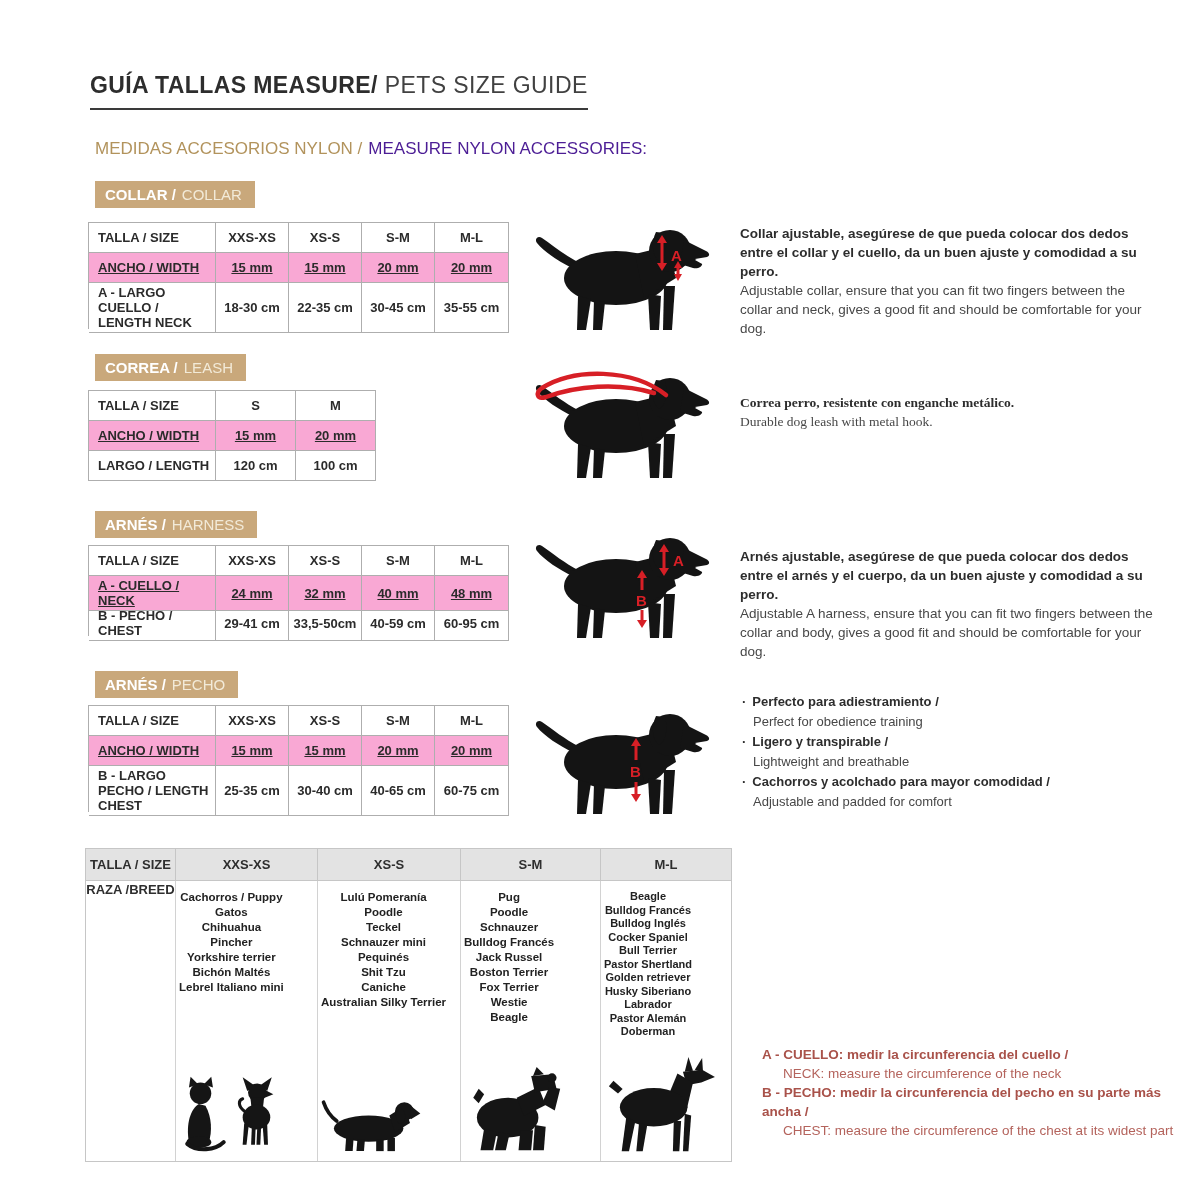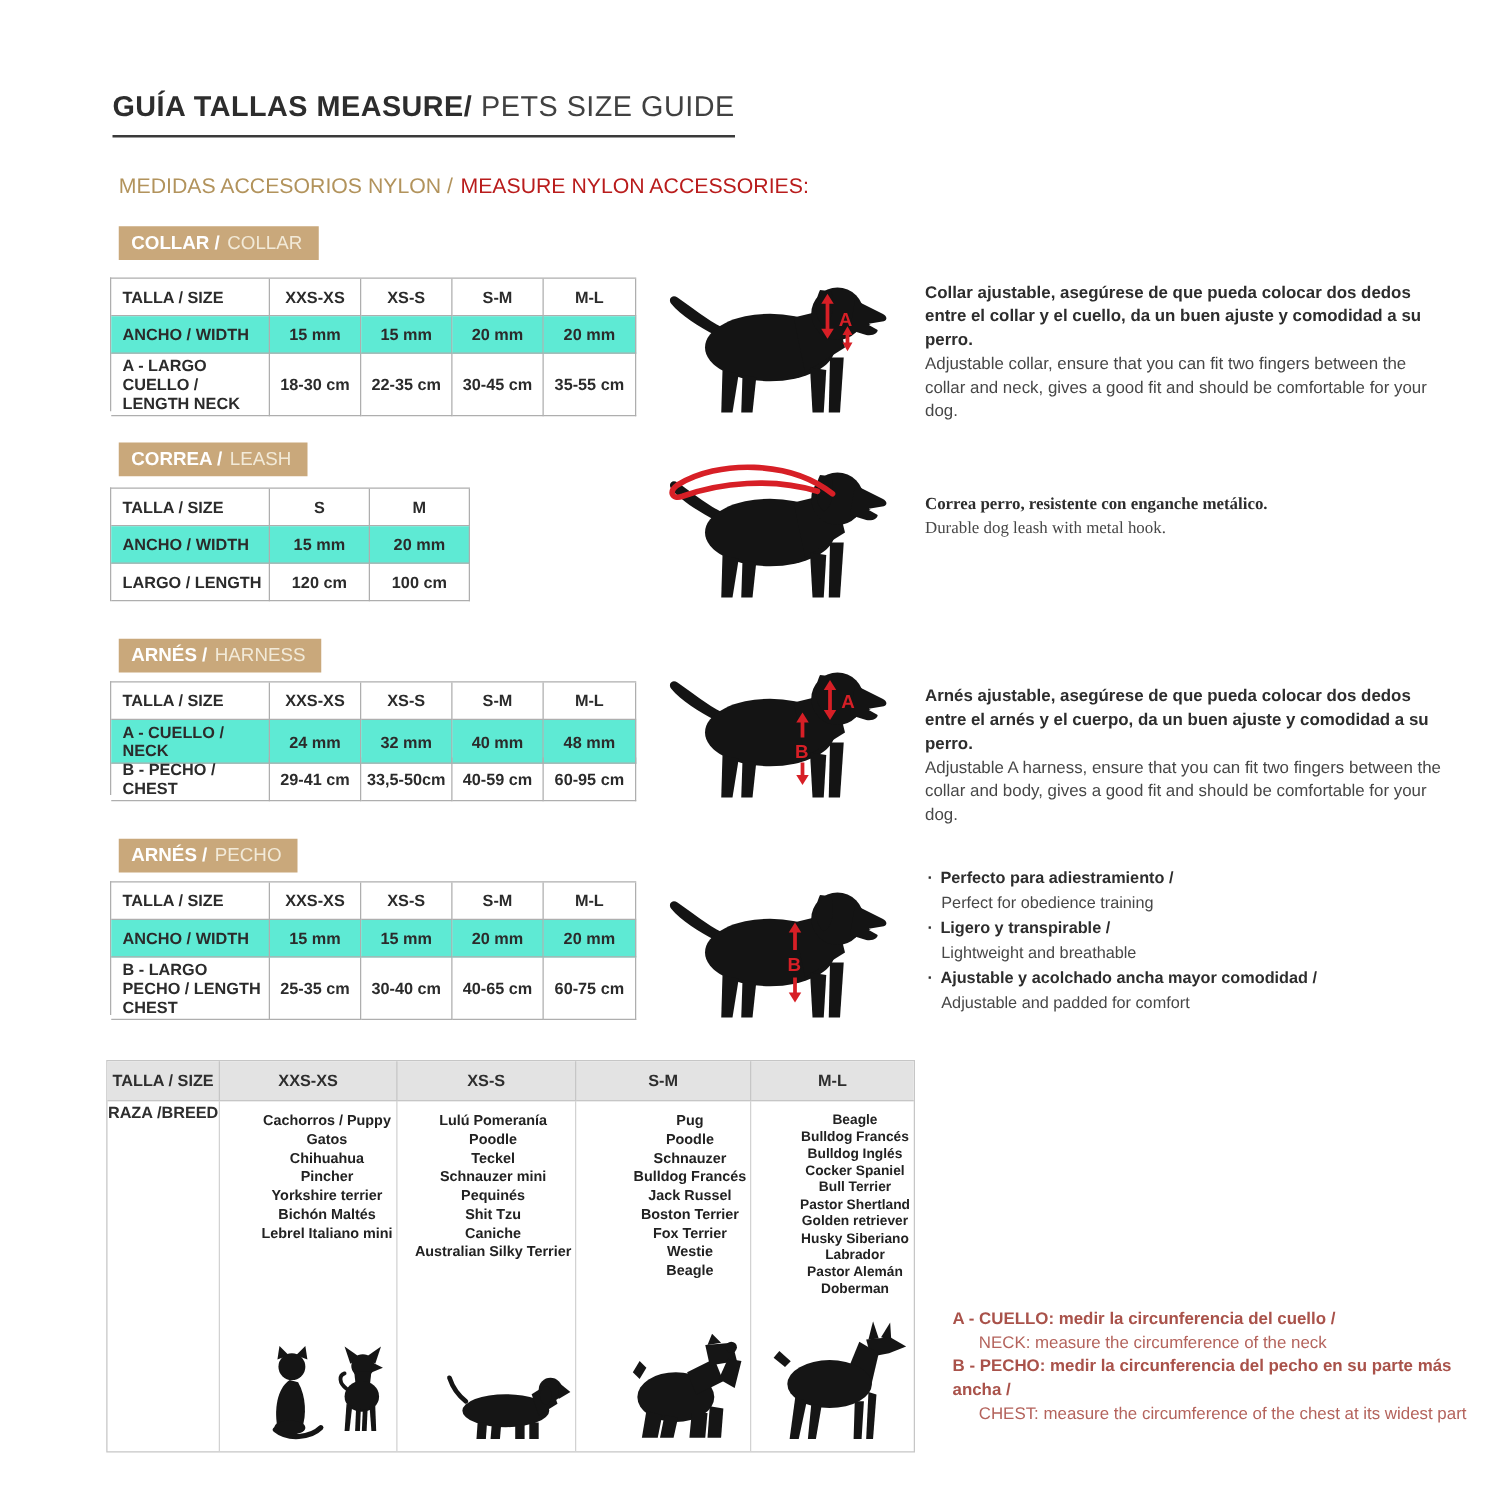--- a/index.html
+++ b/index.html
@@ -10,21 +10,21 @@
   
   .title {
     position:absolute; left:90px; top:72px; font-size:23px; font-weight:bold;
     letter-spacing:0.4px; border-bottom:2px solid #3a3a3a; padding-bottom:9px;
     display:inline-block; white-space:nowrap;
   }
   .title .es { color:#2d2d2d; margin-right:7px; }
   .title .en { color:#414141; font-weight:normal; }
   .subtitle { position:absolute; left:95px; top:139px; font-size:17px; white-space:nowrap; }
   .subtitle .es { font-weight:normal; color:#b2935c; margin-right:6px; }
-  .subtitle .en { font-weight:normal; color:#b91c1c; }
+  .subtitle .en { font-weight:normal; color:#4c1d95; }
   
   .badge {
     position:absolute; left:95px; background:#c9a87b; color:#fff;
     font-size:15px; padding:5px 13px 5px 10px; white-space:nowrap;
   }
   .badge .es { font-weight:bold; margin-right:6px; }
   .badge .en { font-weight:normal; color:#f2ead8; }
   
   .acc-table { position:absolute; left:88px; border-top:1px solid #aeaeae; border-left:1px solid #aeaeae; background:#fff; }
   .tr { display:grid; }
@@ -32,21 +32,21 @@
   .t2 .tr { grid-template-columns:127px 80px 80px; }
   .tr.h30 { height:30px; }
   .tr.h46 { height:46px; }
   .td {
     border-right:1px solid #aeaeae; border-bottom:1px solid #aeaeae;
     display:flex; align-items:center; justify-content:center;
     font-size:13px; font-weight:bold; text-align:center; line-height:15px;
     padding:2px 3px; color:#2b2b2b;
   }
   .td.label { justify-content:flex-start; text-align:left; padding-left:9px; }
-  .tr.shaded .td { background:#5eead4; }
+  .tr.shaded .td { background:#f9a8d4;text-decoration:underline; }
   
   .desc { position:absolute; left:740px; width:416px; font-size:13.5px; line-height:19px; }
   .desc .es { font-weight:bold; color:#2d2d2d; }
   .desc .en { font-weight:normal; color:#474747; }
   .bullets { position:absolute; left:742px; top:692px; width:420px; font-size:13px; line-height:20px; }
   .b-es { font-weight:bold; color:#2d2d2d; }
   .b-es::before { content:"·"; margin-right:6px; font-weight:bold; }
   .b-en { font-weight:normal; color:#474747; padding-left:11px; }
   
   .dog { position:absolute; left:532px; }
@@ -59,21 +59,21 @@
   .bt-header .bth {
     display:flex; align-items:center; justify-content:center;
     font-size:13px; font-weight:bold; border-right:1px solid #c6c6c6; border-bottom:1px solid #c6c6c6;
   }
   .bt-header .bth:last-child { border-right:none; }
   .bt-body { display:grid; grid-template-columns:90px 142px 143px 140px 130px; height:280px; }
   .bt-label-cell {
     border-right:1px solid #d2d2d2; display:flex; flex-direction:row;
     justify-content:center; font-size:13px; font-weight:bold; line-height:18px;
   }
-  .bt-col { border-right:1px solid #d2d2d2; display:flex; flex-direction:column; align-items:flex-end; padding:9px 3px 8px; }
+  .bt-col { border-right:1px solid #d2d2d2; display:flex; flex-direction:column; align-items:flex-start; padding:9px 3px 8px; }
   .bt-col:last-child { border-right:none; }
   .bt-list { white-space:pre-line; text-align:center; font-size:11.5px; font-weight:bold; line-height:15px; color:#222; }
   .bt-col.ml .bt-list { font-size:11px; line-height:13.5px; }
   .bt-sil { margin-top:auto; display:flex; align-items:flex-end; gap:8px; }
   
   .notes { position:absolute; left:762px; top:1045px; width:432px; font-size:13.5px; line-height:19px; color:#a9524a; }
   .note-bold { font-weight:bold; }
   .note-reg { padding-left:21px; font-weight:normal; color:#b4635c; }
 </style>
 </head>
@@ -256,21 +256,21 @@
   <div class="bullets">
     <div class="bullet-item">
       <div class="b-es">Perfecto para adiestramiento /</div>
       <div class="b-en">Perfect for obedience training</div>
     </div>
     <div class="bullet-item">
       <div class="b-es">Ligero y transpirable /</div>
       <div class="b-en">Lightweight and breathable</div>
     </div>
     <div class="bullet-item">
-      <div class="b-es">Ajustable y acolchado ancha mayor comodidad /</div>
+      <div class="b-es">Cachorros y acolchado para mayor comodidad /</div>
       <div class="b-en">Adjustable and padded for comfort</div>
     </div>
   </div>
 
   <div class="breed-table">
     <div class="bt-header">
       <div class="bth">TALLA / SIZE</div>
       <div class="bth">XXS-XS</div>
       <div class="bth">XS-S</div>
       <div class="bth">S-M</div>

